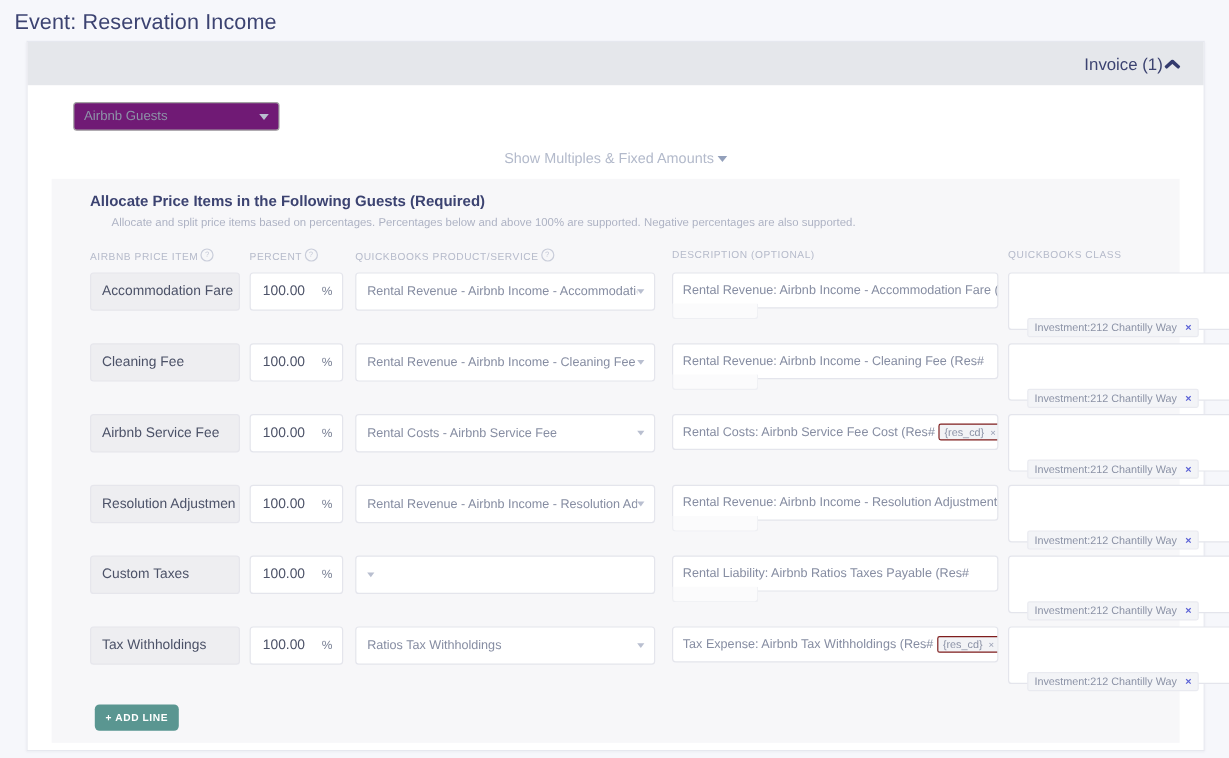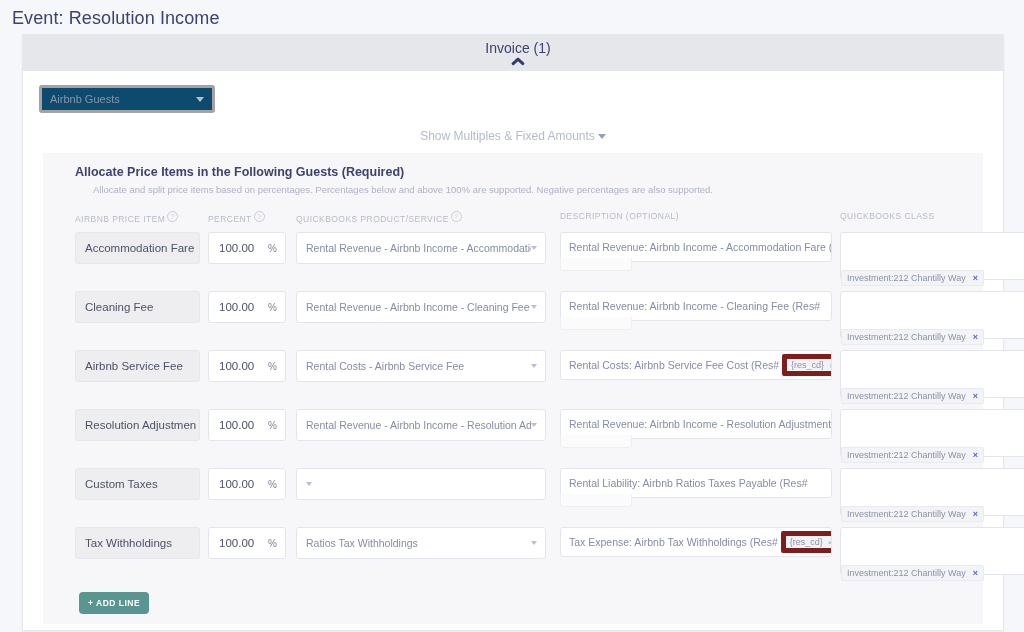--- a/index.html
+++ b/index.html
@@ -34,23 +34,22 @@
     background: #ffffff;
     border: 1px solid #e6e8ef;
     box-shadow: 0 1px 2px rgba(30,40,90,.05);
   }
 
   .card-header {
     height: 36px;
     background: #e5e7eb;
     display: flex;
     align-items: center;
-    justify-content: center;
+    justify-content: flex-end;
     padding: 0 18px 0 28px;
-    flex-direction: column;
   }
   .card-header .title {
     font-size: 14px;
     color: #3c4371;
   }
   .chev-up {
     width: 16px; height: 10px;
     position: relative;
   }
   .chev-up:before, .chev-up:after {
@@ -68,25 +67,26 @@
   .card-body { padding: 14px 16px 6px 16px; }
 
   .sect-label {
     font-weight: bold;
     font-size: 12.5px;
     color: #3c4371;
     margin: 2px 0 8px 22px;
   }
 
   .customer-select {
+    margin-left: 22px;
     width: 156px;
     height: 22px;
-    border: 3px solid #a3a3a3;
+    border: 1px solid #a3a3a3;
     border-radius: 3px;
-    background: #0c4a6e;
+    background: #701a75;
     display: flex;
     align-items: center;
     padding: 0 6px 0 8px;
     justify-content: space-between;
     font-size: 11px;
     color: #8d93a8;
   }
   .caret {
     width: 0; height: 0;
     border-left: 4px solid transparent;
@@ -240,39 +240,39 @@
     width: 70px; height: 12px;
     background: #fbfbfc;
     border: 1px solid #eeeff3;
     border-top: none;
     border-radius: 0 0 3px 3px;
   }
   .tok {
     display: inline-flex;
     align-items: center;
     background: #f2f3f6;
-    border: 5px solid #7f1d1d;
+    border: 1px solid #7f1d1d;
     border-radius: 2px;
     padding: 1px 4px;
     margin: 0 3px;
     font-size: 9px;
     color: #8b92a6;
   }
   .tok .x { margin-left: 5px; color: #9aa1b5; font-size: 8px; }
 
   .class-box {
     height: 46px;
     background: #fff;
     border: 1px solid #e4e5ec;
     border-radius: 3px;
     position: relative;
   }
   .class-chip {
     position: absolute;
-    left: 0;
+    left: 15px;
     bottom: -7px;
     display: inline-flex;
     align-items: center;
     background: #f3f4f7;
     border: 1px solid #e9eaf0;
     border-radius: 2px;
     padding: 2px 5px;
     font-size: 9px;
     color: #8b92a6;
     white-space: nowrap;
@@ -293,21 +293,21 @@
     font-size: 8.5px;
     font-weight: bold;
     letter-spacing: .5px;
     padding: 6px 9px;
     border-radius: 4px;
   }
 </style>
 </head>
 <body>
 
-<div class="page-title">Event: Resolution Income</div>
+<div class="page-title">Event: Reservation Income</div>
 
 <div class="card">
 
   <div class="card-header">
     <div class="title">Invoice (1)</div>
     <div class="chev-up"></div>
   </div>
 
   <div class="card-body">
 

